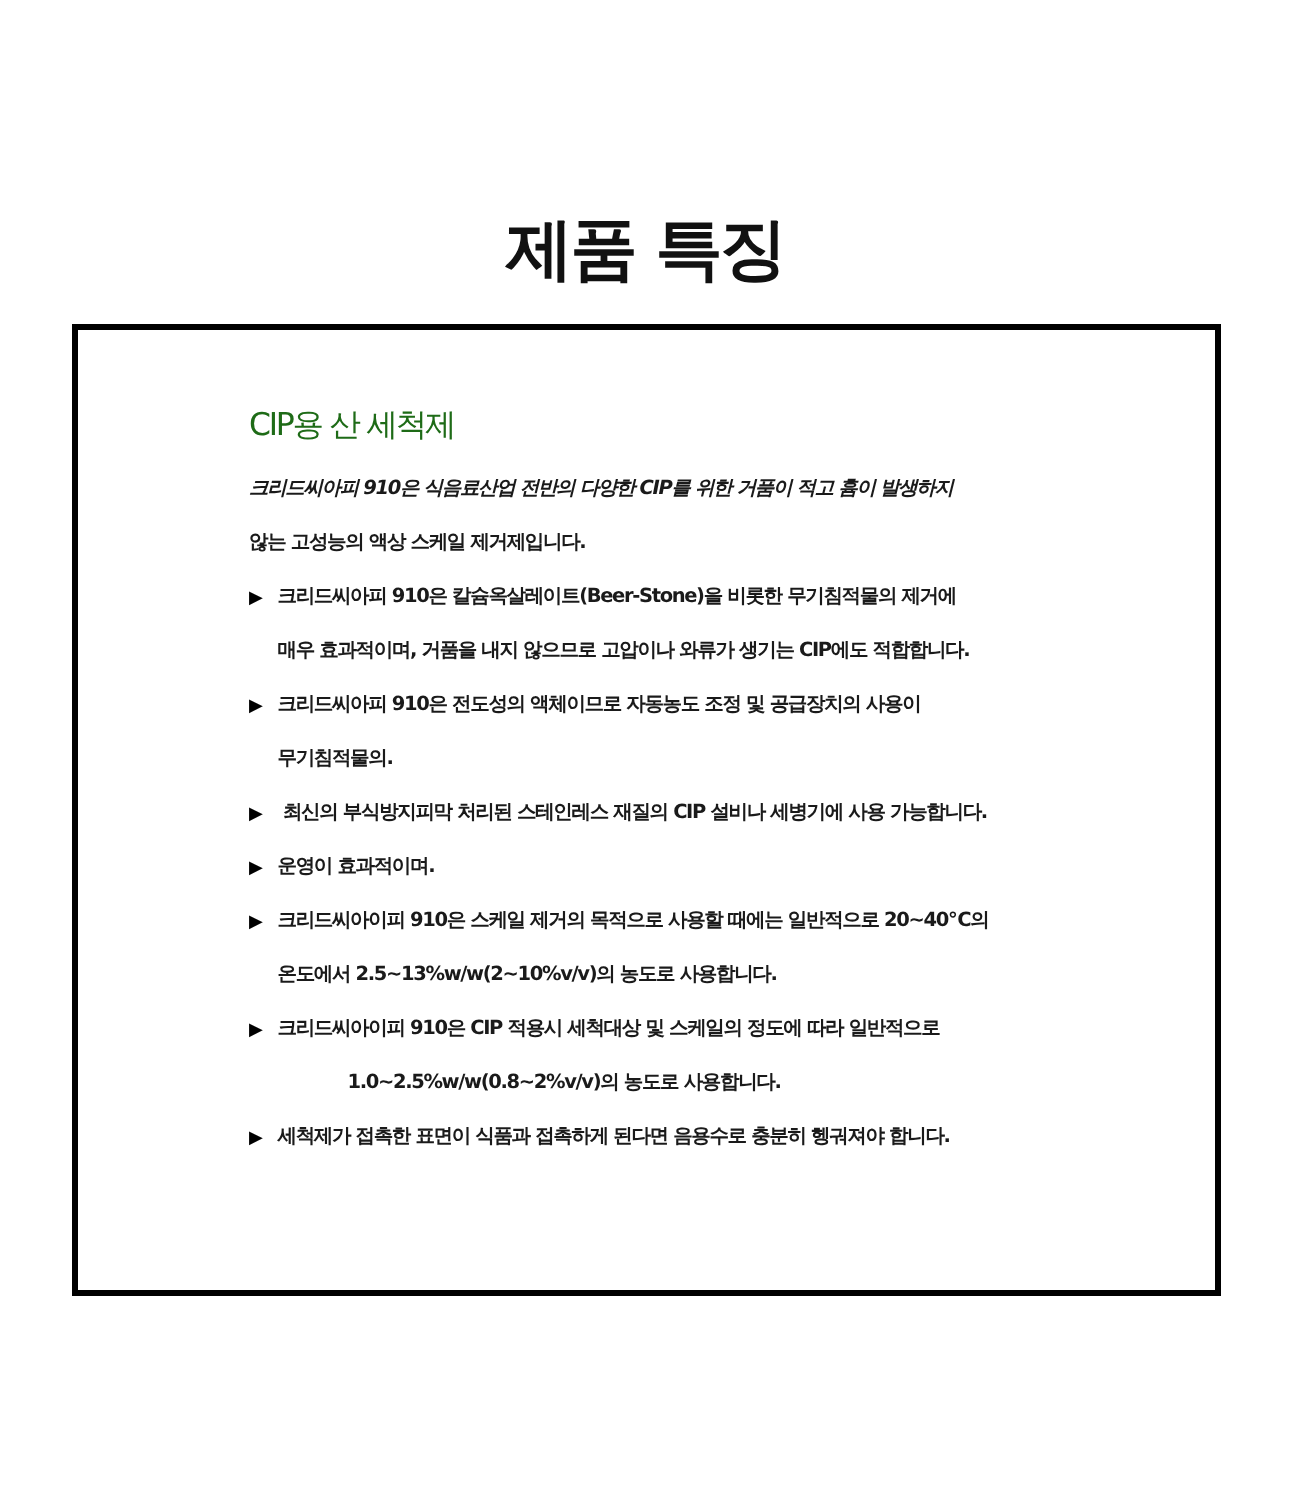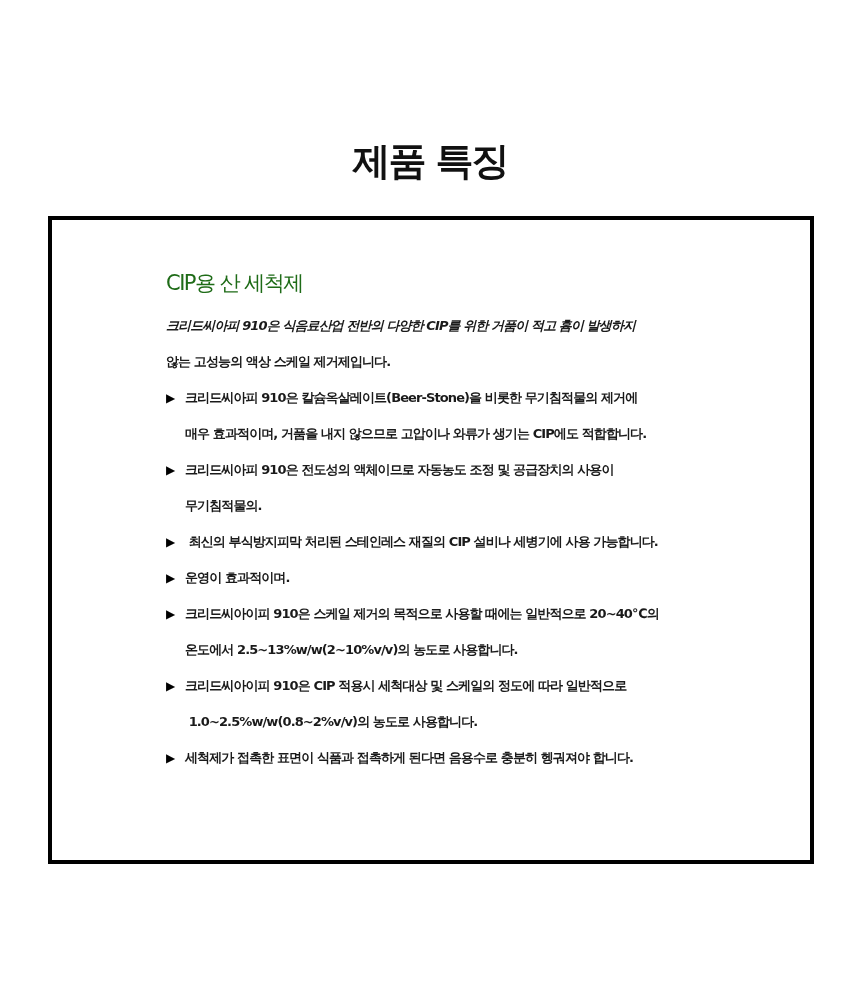--- a/index.html
+++ b/index.html
@@ -14,21 +14,21 @@
       font-family: "DejaVu Sans", "Liberation Sans", sans-serif;
       color: #1a1a1a;
       overflow: hidden;
     }
     .page-title {
       position: absolute;
       left: 0;
       top: 110px;
       width: 860px;
       text-align: center;
-      font-size: 38px;
+      font-size: 45px;
       font-weight: bold;
       letter-spacing: -2px;
       color: #111111;
       line-height: 52px;
     }
     .feature-box {
       position: absolute;
       left: 48px;
       top: 216px;
       width: 758px;
@@ -130,21 +130,21 @@
       <span class="text">
         <span class="line">크리드씨아이피 910은 스케일 제거의 목적으로 사용할 때에는 일반적으로 20~40℃의</span>
         <span class="line">온도에서 2.5~13%w/w(2~10%v/v)의 농도로 사용합니다.</span>
       </span>
     </div>
 
     <div class="bullet">
       <span class="marker">▶</span>
       <span class="text">
         <span class="line">크리드씨아이피 910은 CIP 적용시 세척대상 및 스케일의 정도에 따라 일반적으로</span>
-        <span class="line" style="white-space:pre;"> 1.0~2.5%w/w(0.8~2%v/v)의 농도로 사용합니다.</span>
+        <span class="line" style="white-space:pre;margin-left:43px;"> 1.0~2.5%w/w(0.8~2%v/v)의 농도로 사용합니다.</span>
       </span>
     </div>
 
     <div class="bullet">
       <span class="marker">▶</span>
       <span class="text">
         <span class="line">세척제가 접촉한 표면이 식품과 접촉하게 된다면 음용수로 충분히 헹궈져야 합니다.</span>
       </span>
     </div>
   </div>

